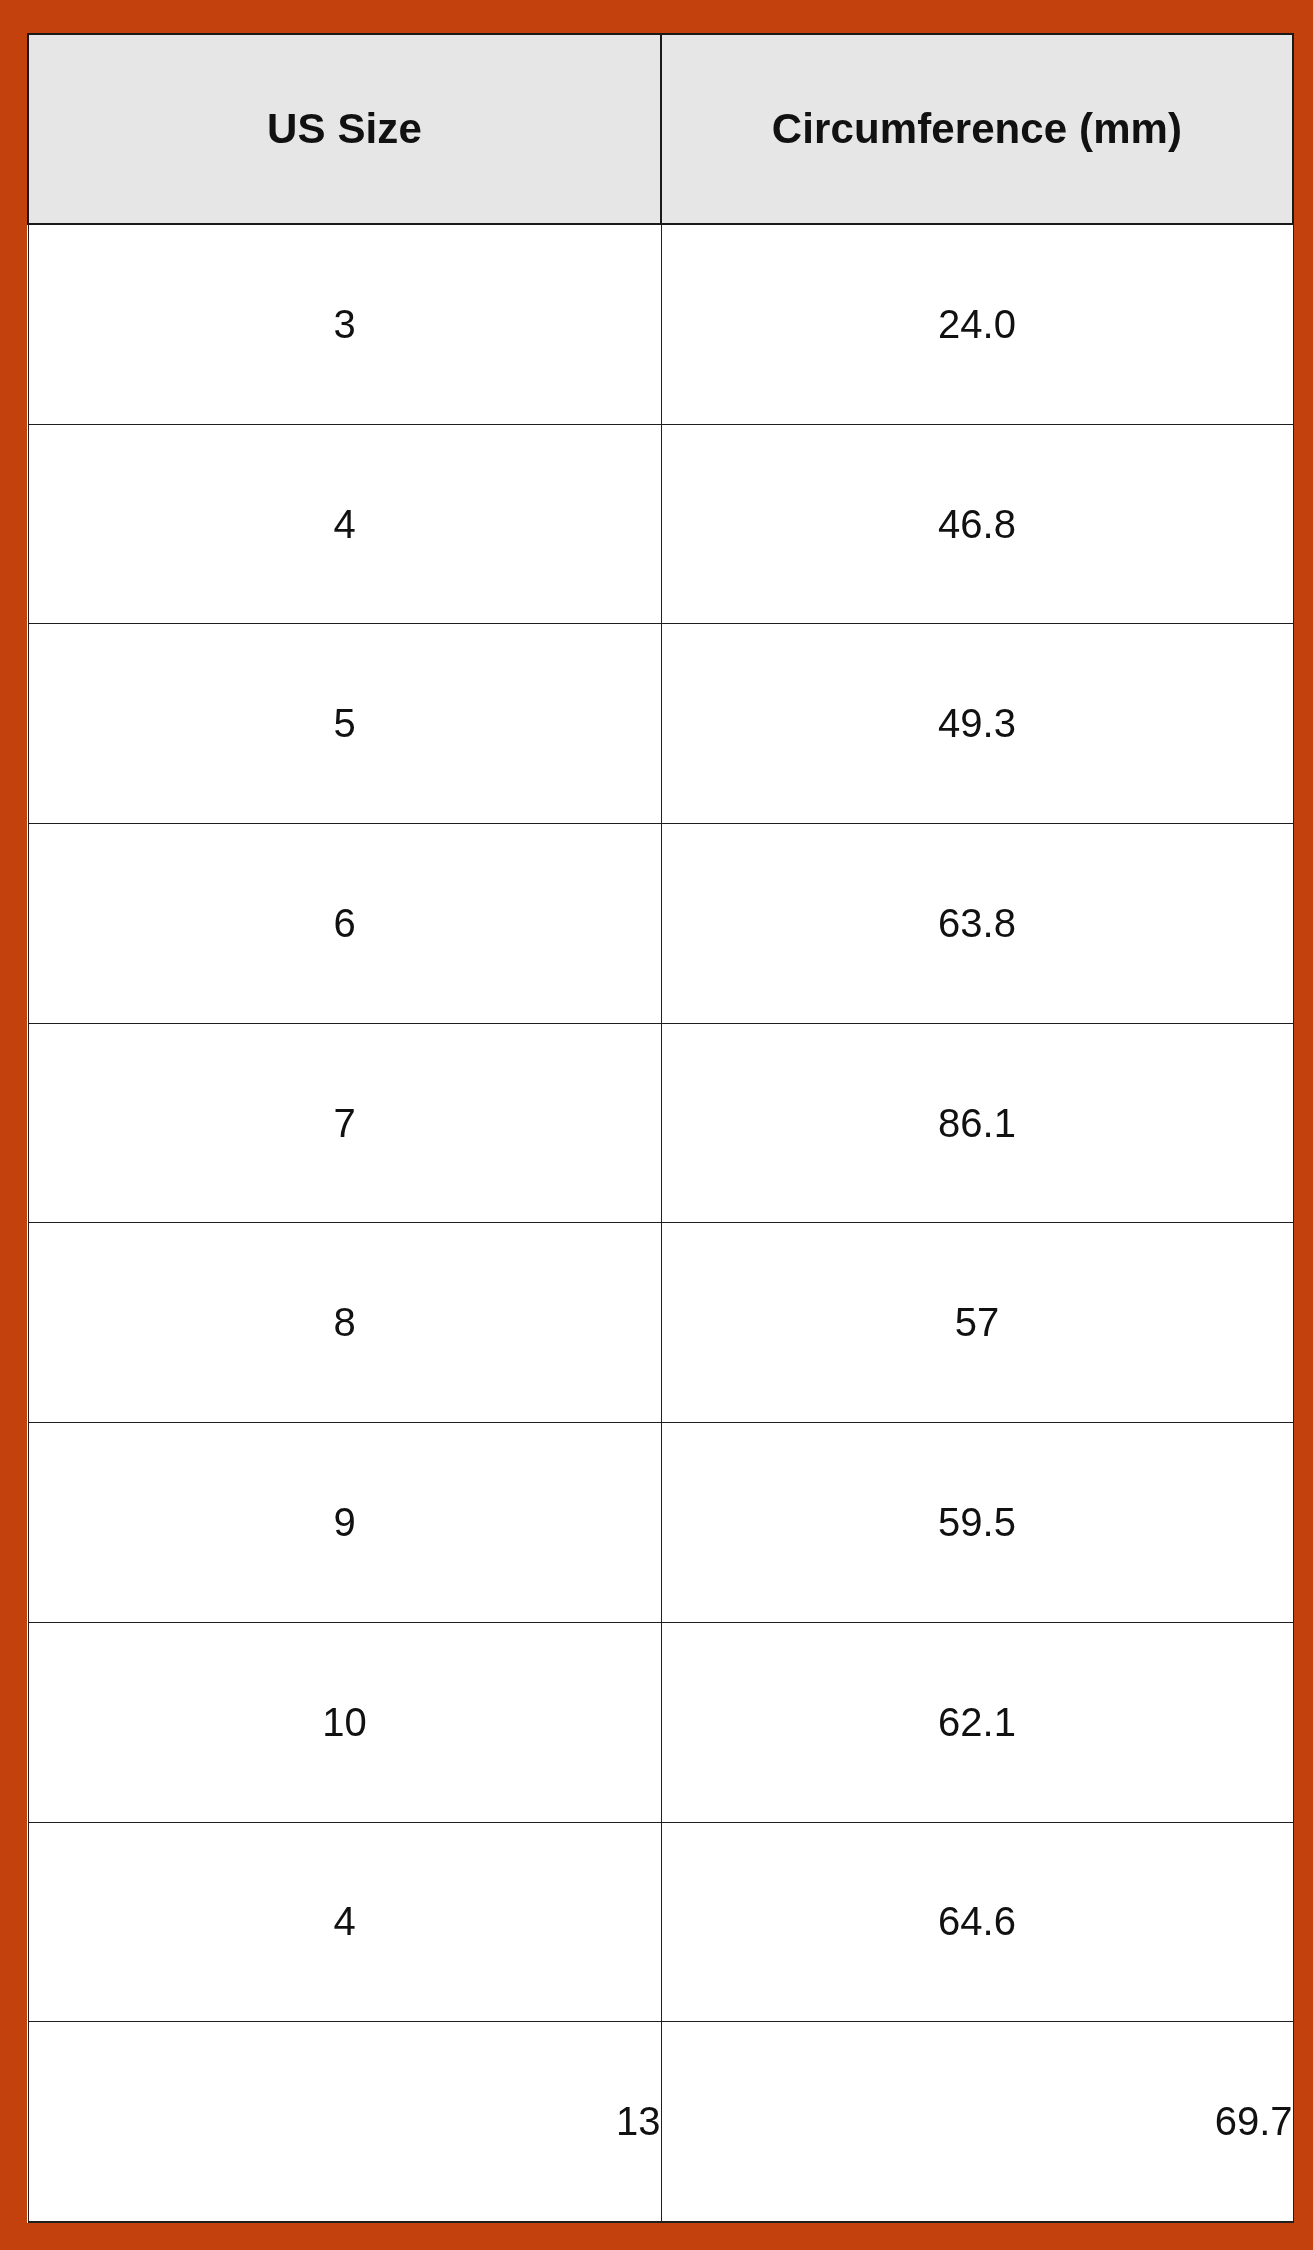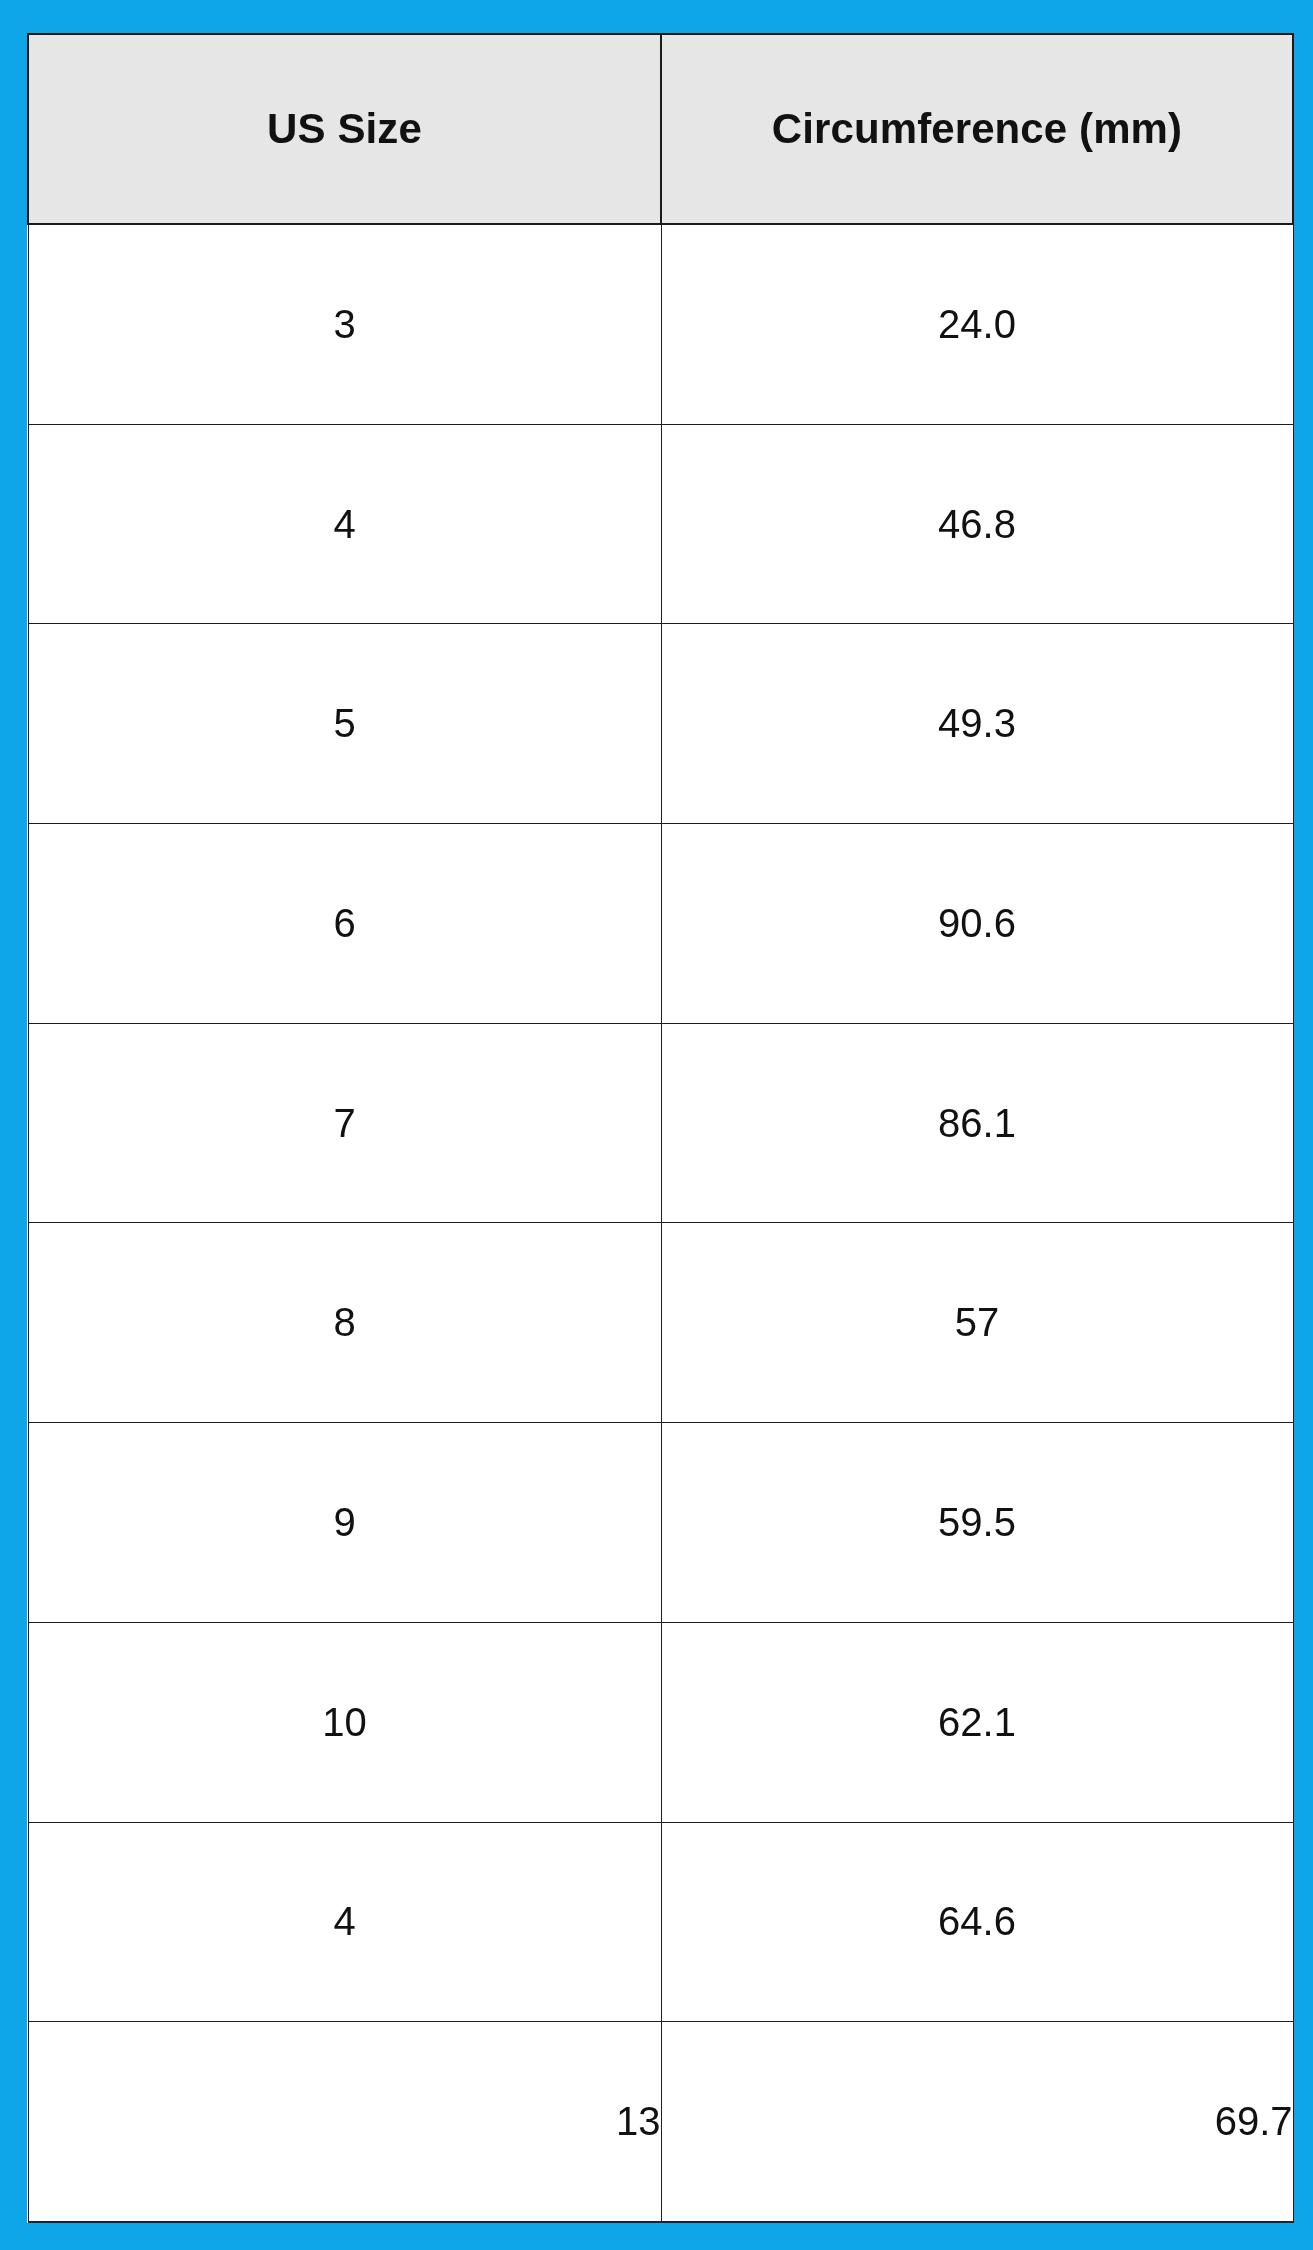--- a/index.html
+++ b/index.html
@@ -11,21 +11,21 @@
     width: 1313px;
     height: 2250px;
     font-family: "Liberation Sans", sans-serif;
     -webkit-font-smoothing: antialiased;
   }
 
   .page {
     position: relative;
     width: 1313px;
     height: 2250px;
-    background: #0ea5e9;
+    background: #c2410c;
     box-sizing: border-box;
   }
 
   .table-wrap {
     position: absolute;
     left: 27px;
     top: 33px;
     width: 1265px;
     height: 2190px;
   }
@@ -96,21 +96,21 @@
         <tr>
           <td>4</td>
           <td>46.8</td>
         </tr>
         <tr>
           <td>5</td>
           <td>49.3</td>
         </tr>
         <tr>
           <td>6</td>
-          <td>90.6</td>
+          <td>63.8</td>
         </tr>
         <tr>
           <td>7</td>
           <td>86.1</td>
         </tr>
         <tr>
           <td>8</td>
           <td>57</td>
         </tr>
         <tr>

